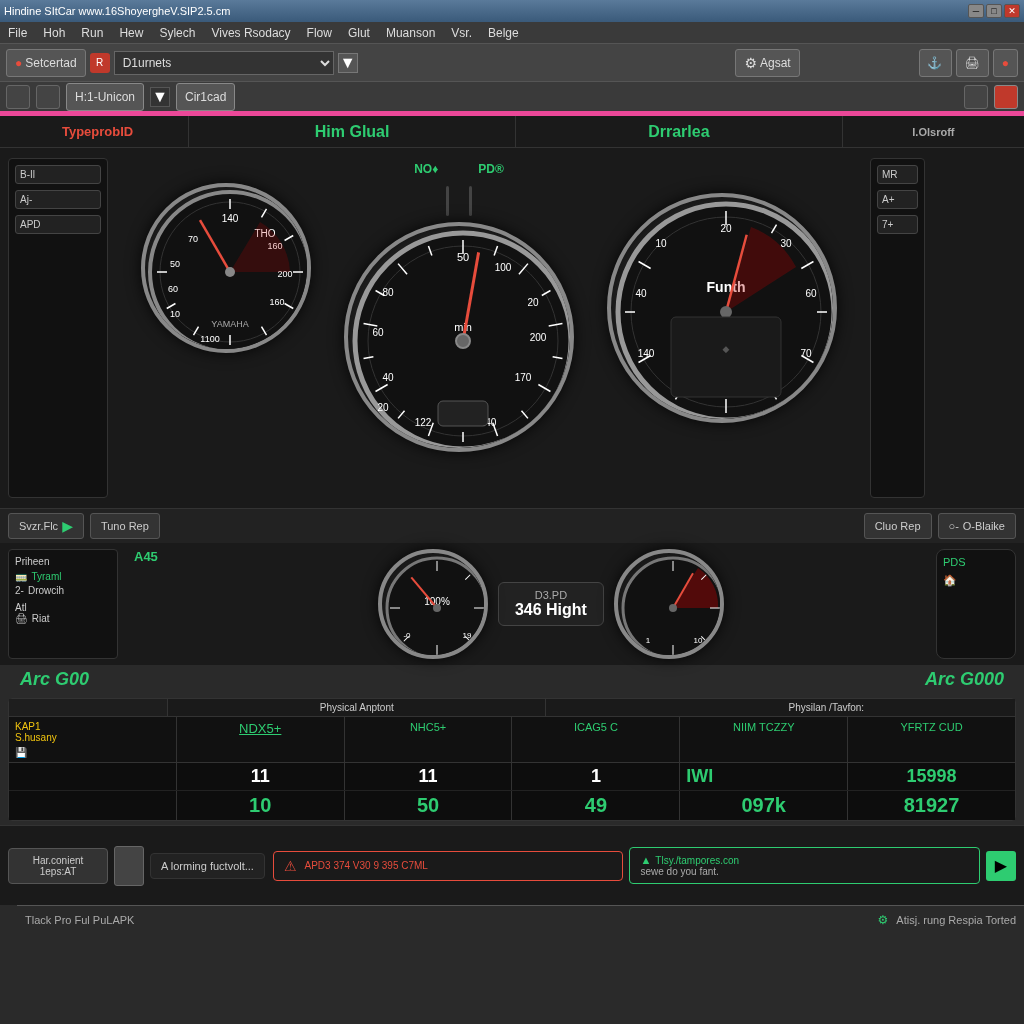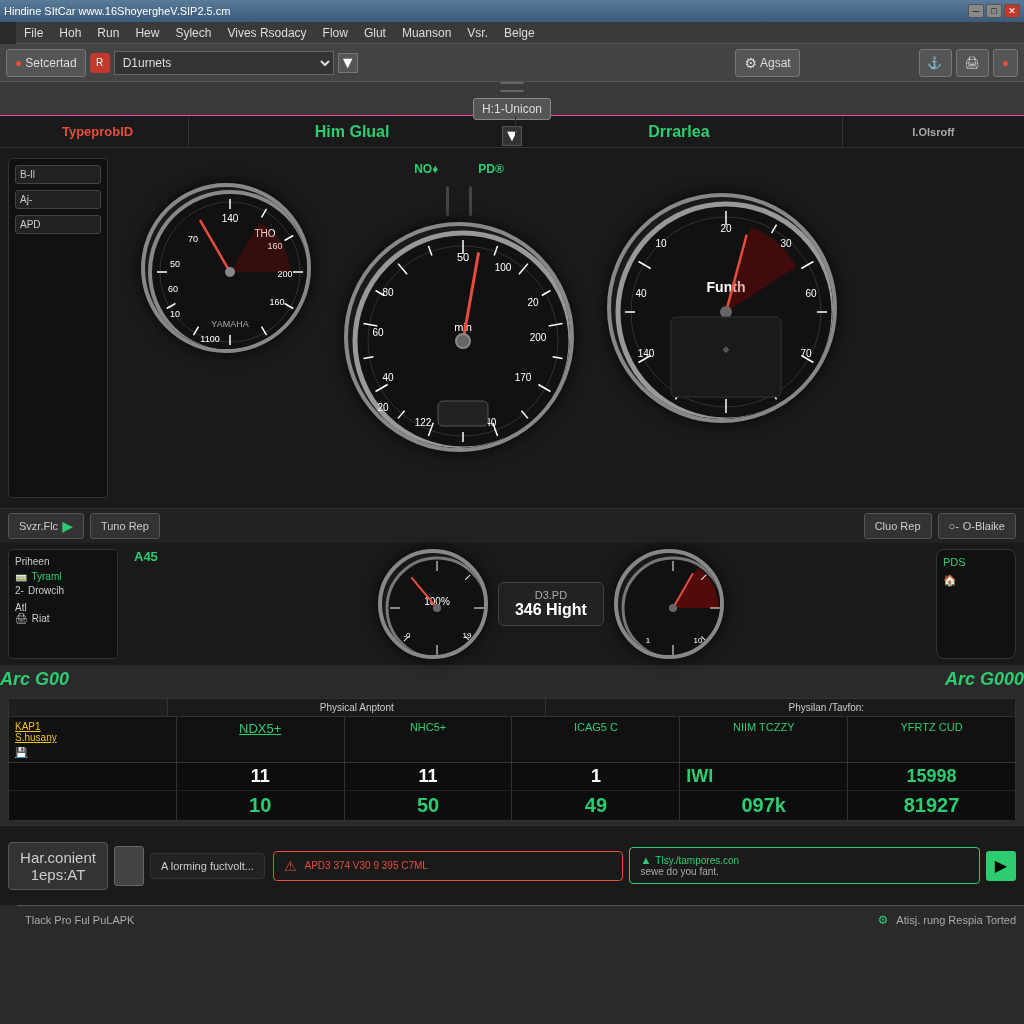--- a/index.html
+++ b/index.html
@@ -45,21 +45,20 @@
     
     .menu-bar {
       background: #3a3a3a;
       height: 22px;
       display: flex;
       align-items: center;
       padding: 0 4px;
       gap: 8px;
       font-size: 12px;
       border-bottom: 1px solid #555;
-      margin-left: 16px;
     }
     .menu-item {
       padding: 2px 4px;
       cursor: pointer;
       color: #ddd;
     }
 
     
     .toolbar {
       background: #444;
@@ -94,22 +93,21 @@
     }
 
     
     .toolbar2 {
       background: #3a3a3a;
       height: 34px;
       display: flex;
       align-items: center;
       padding: 0 6px;
       gap: 6px;
-      border-bottom: 1px solid #ec4899;
-      flex-direction: column;
+      border-bottom: 5px solid #ec4899;
     }
 
     
     .header-row {
       background: #1a1a1a;
       height: 32px;
       display: flex;
       align-items: center;
       border-bottom: 1px solid #333;
     }
@@ -250,21 +248,21 @@
     .center-display .value {
       font-size: 16px;
       font-weight: bold;
       color: #fff;
     }
 
     
     .readouts-area {
       display: flex;
       gap: 10px;
-      padding: 4px 0;
+      padding: 4px 20px;
       align-items: center;
       justify-content: space-around;
     }
     .readout-green {
       color: #2ecc71;
       font-size: 18px;
       font-weight: bold;
       font-style: italic;
     }
 
@@ -287,21 +285,21 @@
     }
     .bottom-left {
       display: flex;
       gap: 6px;
       align-items: center;
     }
     .bottom-btn {
       background: #333;
       border: 1px solid #555;
       color: #ccc;
-      font-size: 15px;
+      font-size: 10px;
       padding: 6px 10px;
       border-radius: 4px;
       cursor: pointer;
       min-width: 100px;
       text-align: center;
     }
     .bottom-right {
       flex: 1;
       display: flex;
       gap: 6px;
@@ -567,20 +565,25 @@
 
         <line x1="115" y1="115" x2="115" y2="35" stroke="#e74c3c" stroke-width="2.5" transform="rotate(15,115,115)"></line>
         <circle cx="115" cy="115" r="6" fill="#666"></circle>
 
         <rect x="60" y="120" width="110" height="80" rx="5" fill="#1a1a1a" stroke="#333"></rect>
         <text x="115" y="155" fill="#555" font-size="9" text-anchor="middle">◆</text>
       </svg>
     </div>
   </div>
 
+  <div class="left-panel" style="width:55px;">
+    <div class="left-panel-btn">MR</div>
+    <div class="left-panel-btn">A+</div>
+    <div class="left-panel-btn">7+</div>
+  </div>
 </div>
 
 <div class="status-row">
   <button class="status-btn">
     <span>Svzr.Flc</span>
     <span class="green-arrow">▶</span>
   </button>
   <button class="status-btn">Tuno Rep</button>
   <div style="flex:1;"></div>
   <button class="status-btn">Cluo Rep</button>
@@ -684,21 +687,21 @@
 <div class="table-section">
 
   <div style="display:flex;border-bottom:1px solid #333;">
     <div style="flex:0.8;background:#1e1e1e;padding:3px 6px;font-size:10px;color:#888;border-right:1px solid #333;"></div>
     <div style="flex:2;background:#1a1a1a;padding:3px 6px;font-size:10px;color:#ccc;text-align:center;border-right:1px solid #333;">Physical Anptont</div>
     <div style="flex:0.5;background:#1a1a1a;"></div>
     <div style="flex:2;background:#1a1a1a;padding:3px 6px;font-size:10px;color:#ccc;text-align:center;">Physilan /Tavfon:</div>
   </div>
 
   <div style="display:flex;border-bottom:1px solid #333;background:#111;">
-    <div style="flex:0.8;padding:4px 6px;font-size:10px;color:#f1c40f;border-right:1px solid #333;text-decoration:underline;">
+    <div style="flex:0.8;padding:4px 6px;font-size:10px;color:#f1c40f;border-right:1px solid #333;">
       <div>KAP1</div>
       <div>S.husany</div>
       <div style="margin-top:4px;">💾</div>
     </div>
     <div style="flex:0.8;padding:4px 6px;font-size:13px;color:#2ecc71;text-align:center;border-right:1px solid #333;text-decoration:underline;">NDX5+</div>
     <div style="flex:0.8;padding:4px 6px;font-size:11px;color:#2ecc71;text-align:center;border-right:1px solid #333;">NHC5+</div>
     <div style="flex:0.8;padding:4px 6px;font-size:11px;color:#2ecc71;text-align:center;border-right:1px solid #333;">ICAG5 C</div>
     <div style="flex:0.8;padding:4px 6px;font-size:11px;color:#2ecc71;text-align:center;border-right:1px solid #333;">NIIM TCZZY</div>
     <div style="flex:0.8;padding:4px 6px;font-size:11px;color:#2ecc71;text-align:center;">YFRTZ CUD</div>
   </div>

